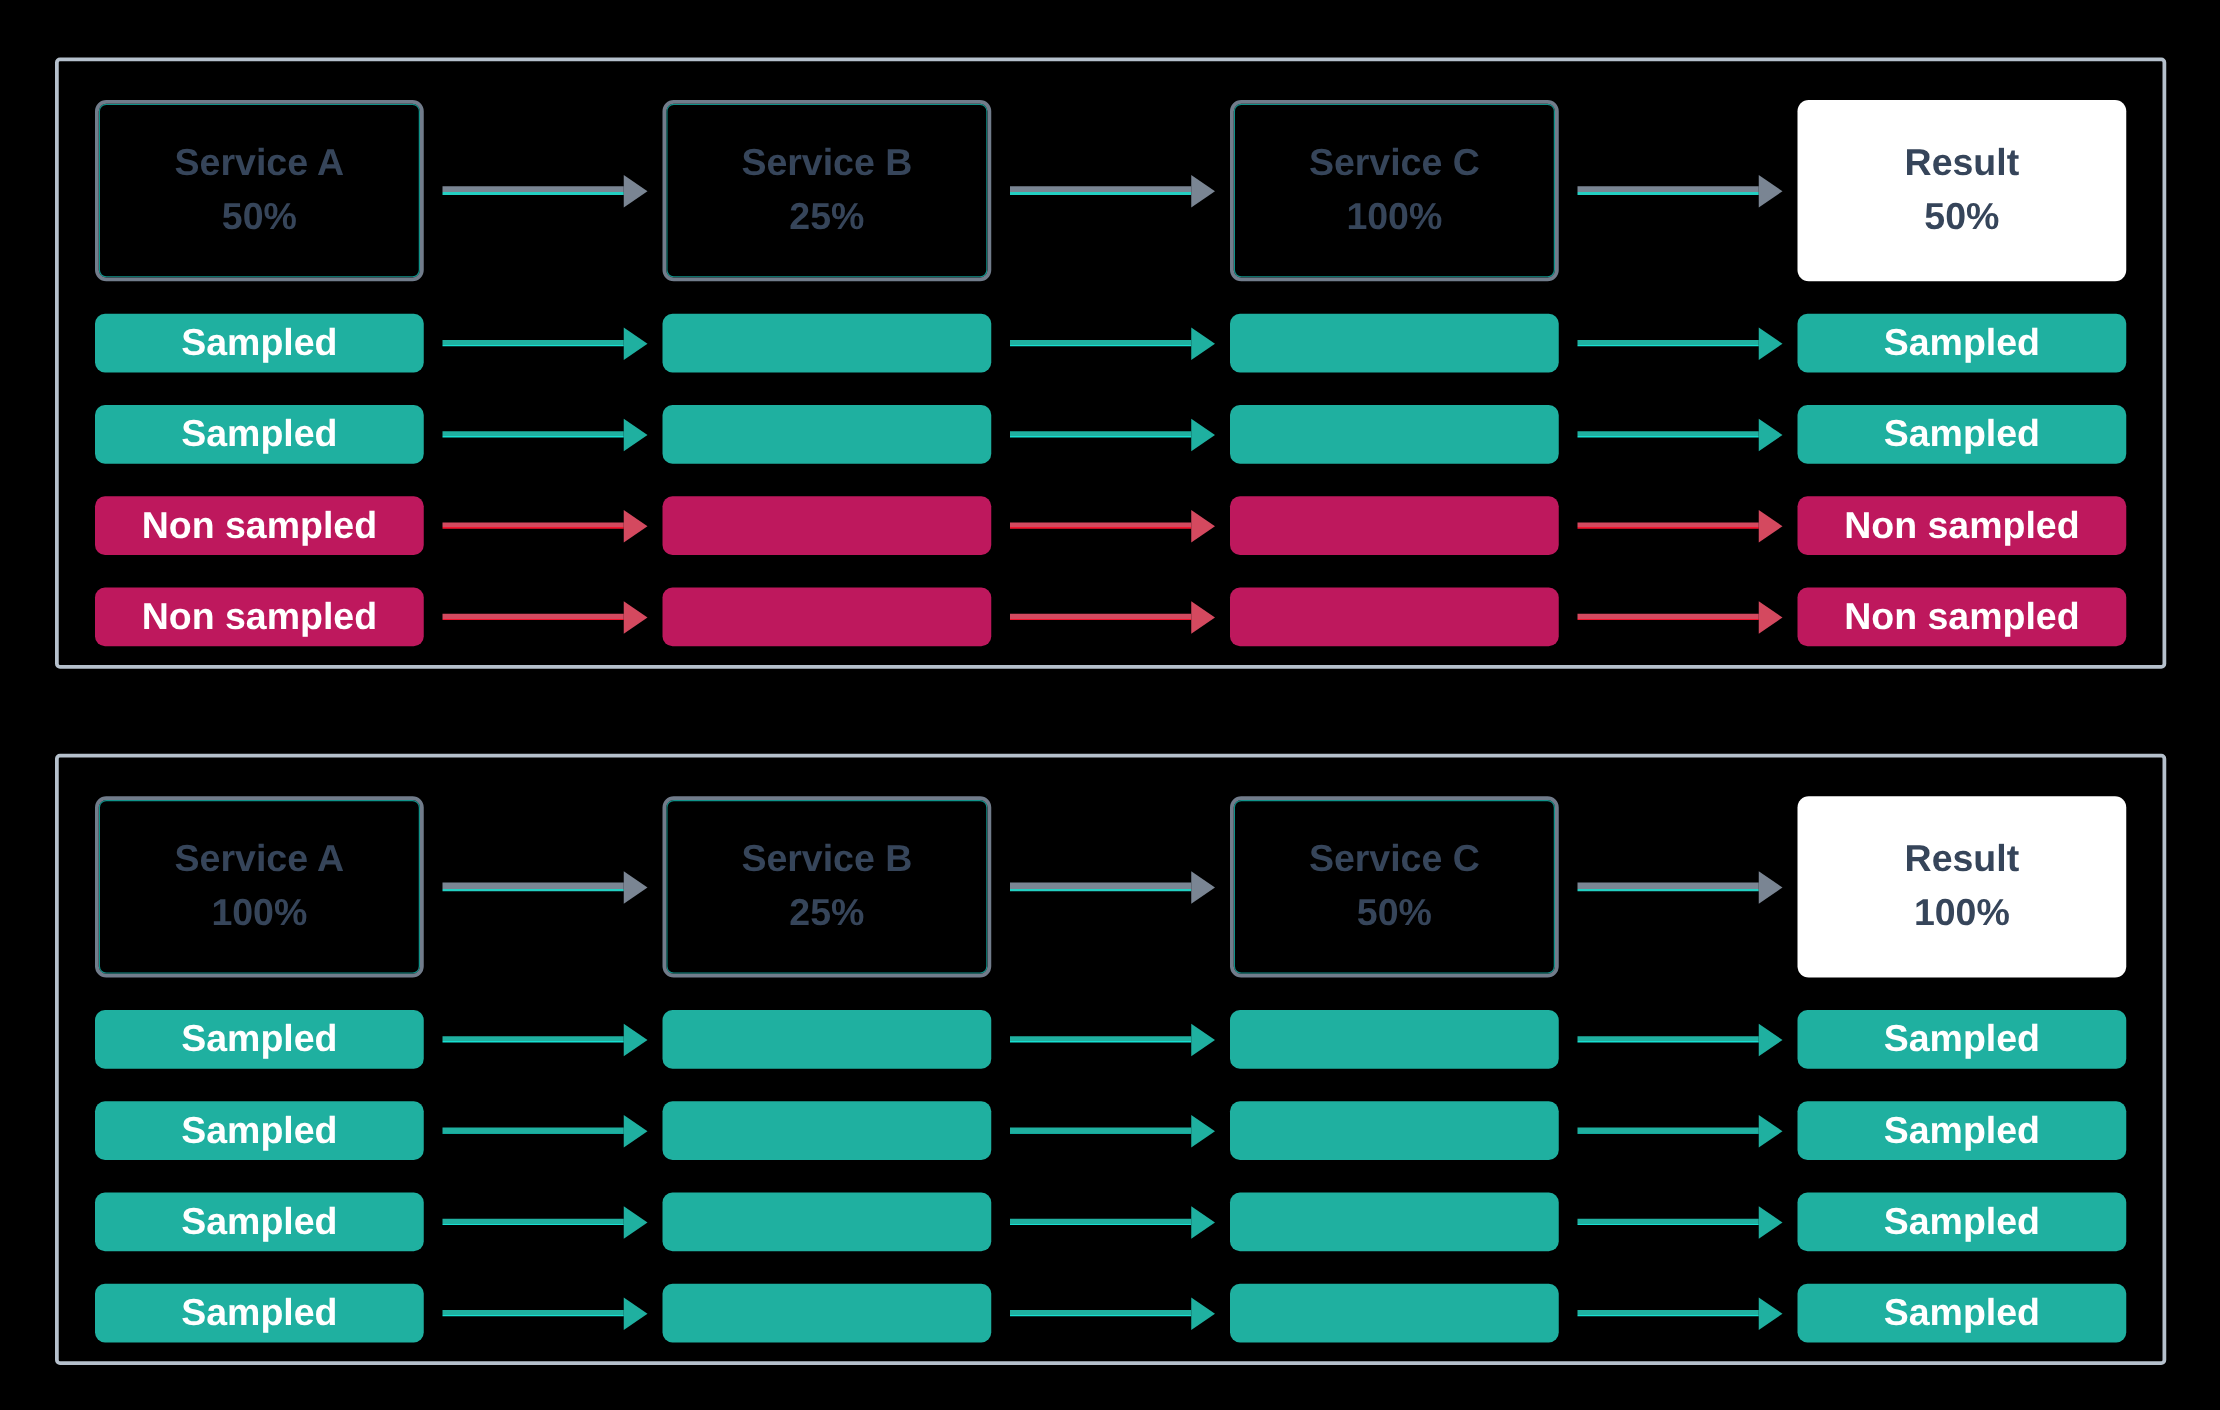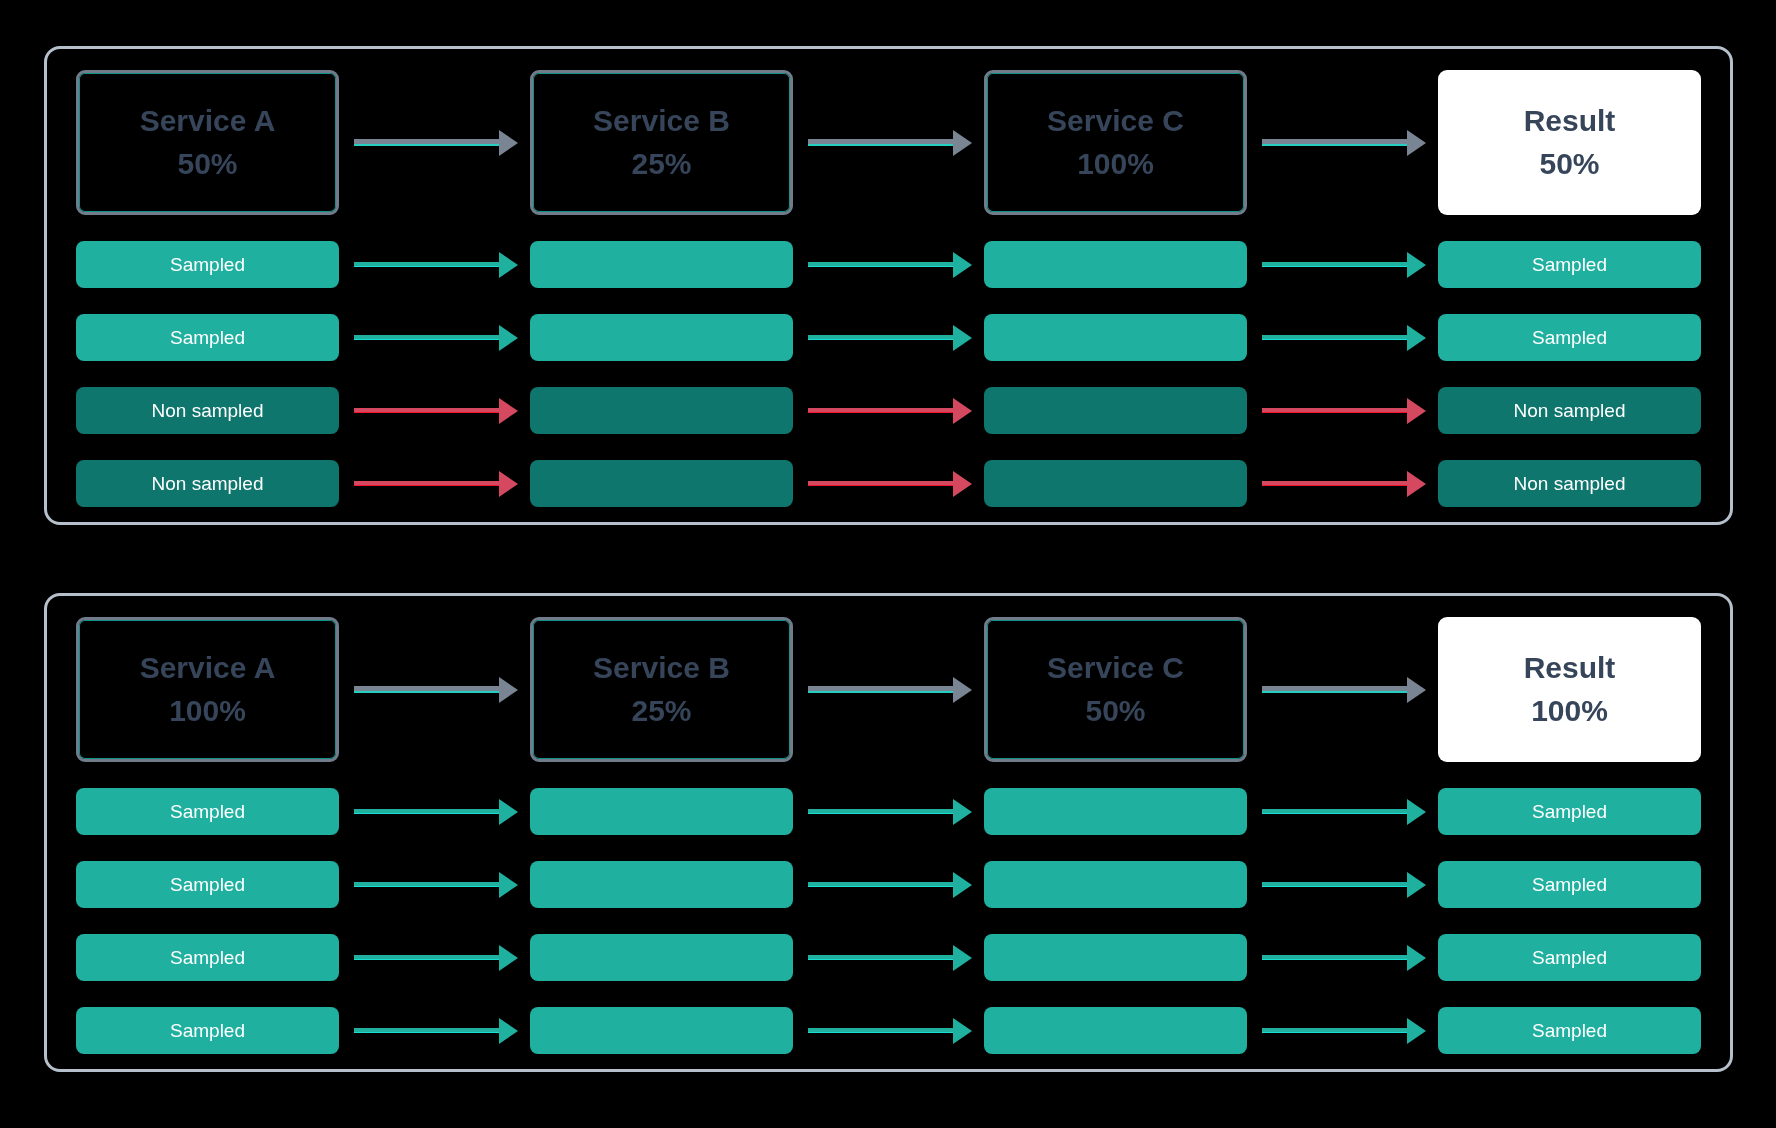--- a/index.html
+++ b/index.html
@@ -10,22 +10,22 @@
     width: 1776px;
     height: 1128px;
     box-sizing: border-box;
     padding: 46px 44px 48px 44px;
     font-family: "Liberation Sans", "DejaVu Sans", sans-serif;
     -webkit-font-smoothing: antialiased;
   }
   .panel {
     width: 1625px;
     border: 3px solid #b5c0cc;
-    border-radius: 16px;
-    padding: 21px 29px 15px 29px;
+    border-radius: 4px;
+    padding: 31px 29px 15px 29px;
     background: transparent;
   }
   .panel + .panel {
     margin-top: 68px;
   }
   .grid-row {
     display: grid;
     grid-template-columns: 263px 191px 263px 191px 263px 191px 263px;
     margin-bottom: 26px;
   }
@@ -56,25 +56,25 @@
     box-shadow: none;
   }
 
   
   .bar {
     border-radius: 8px;
     display: flex;
     align-items: center;
     justify-content: center;
     color: #ffffff;
-    font-size: 19px;
-    font-weight: 400;
+    font-size: 30px;
+    font-weight: 700;
   }
   .bar.sampled     { background: #1fb0a0; }
-  .bar.non-sampled { background: #0f766e; }
+  .bar.non-sampled { background: #be185d; }
 
   
   .arrow {
     display: flex;
     align-items: center;
     padding: 0 12px 0 15px;
   }
   .arrow .shaft { flex: 1; }
   .arrow .head {
     width: 0; height: 0;

